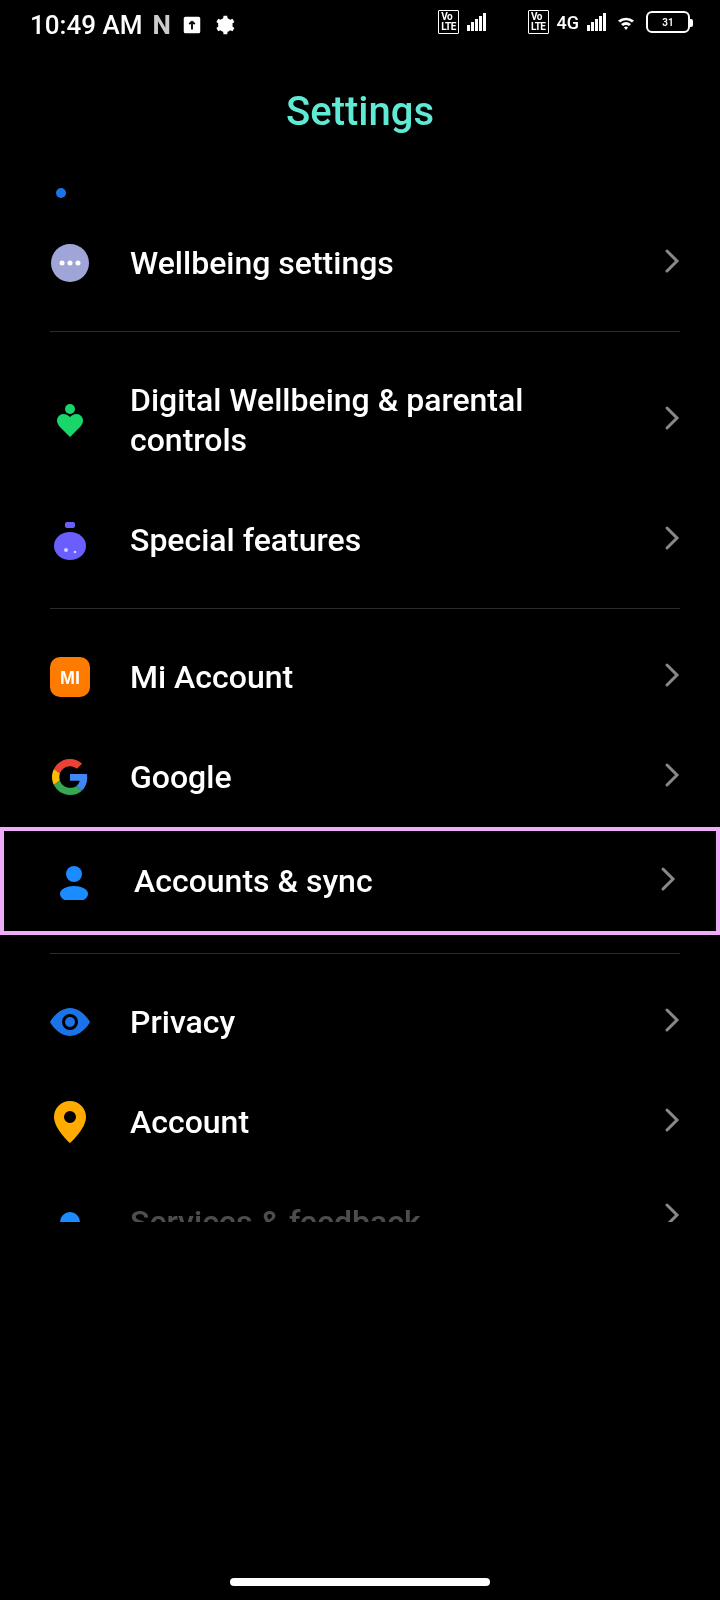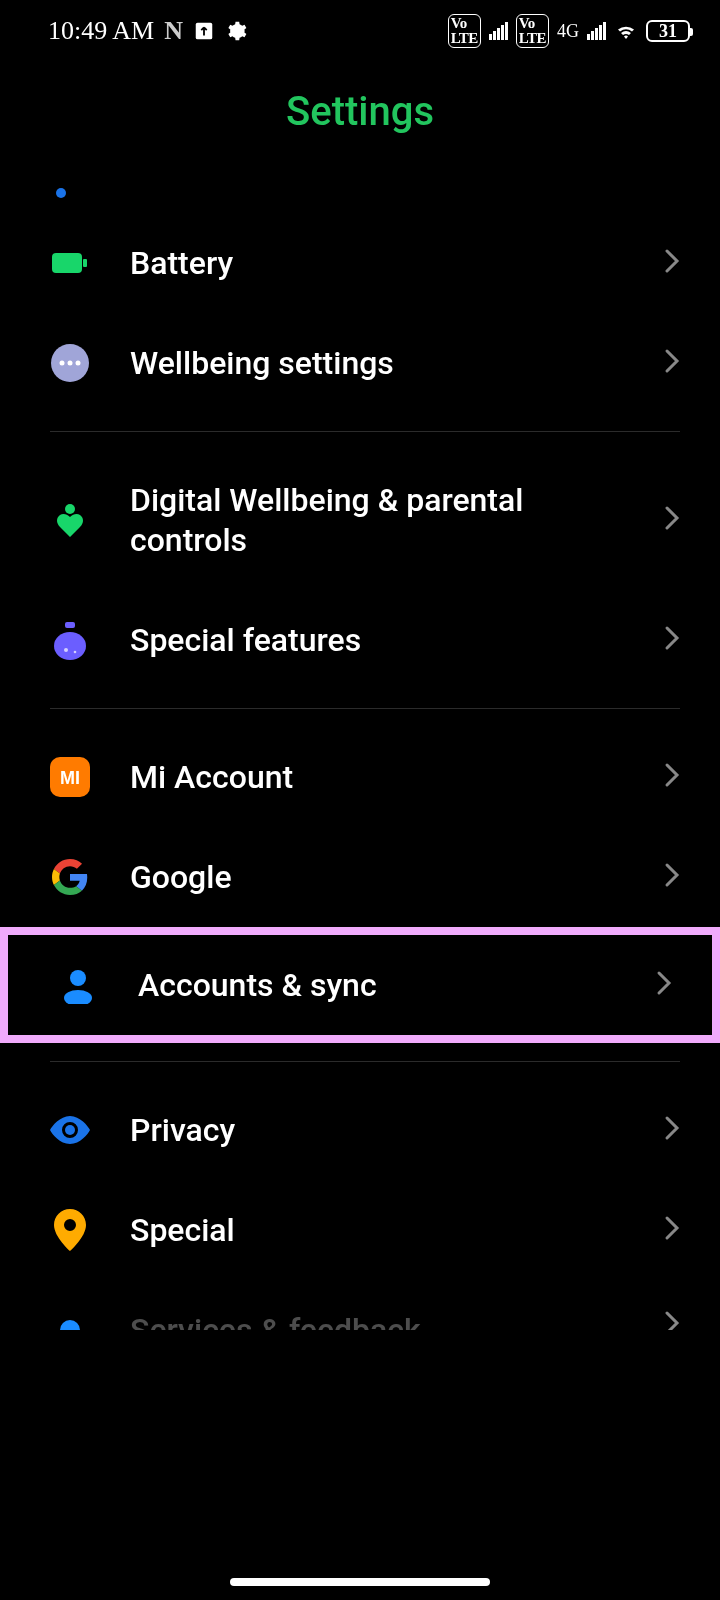--- a/index.html
+++ b/index.html
@@ -8,46 +8,45 @@
       height: 1600px;
       background: #000;
       font-family: -apple-system, BlinkMacSystemFont, 'Segoe UI', Roboto, sans-serif;
       color: #fff;
       overflow: hidden;
       position: relative;
     }
     .status-bar {
       display: flex;
       justify-content: space-between;
-      align-items: center;
-      padding: 10px 30px 8px 48px;
+      align-items: flex-start;
+      padding: 10px 30px 8px 30px;
       font-size: 26px;
       font-weight: 500;
       height: 60px;
-      font-family: Liberation Serif, serif;
     }
     .status-left { display: flex; align-items: center; gap: 10px; }
     .status-right { display: flex; align-items: center; gap: 8px; }
     .status-icon { display: inline-flex; align-items: center; }
     .signal-bars { display: inline-flex; align-items: flex-end; gap: 1px; height: 18px; }
     .signal-bars span { width: 3px; background: #fff; }
     .signal-bars span:nth-child(1){height:6px;}
     .signal-bars span:nth-child(2){height:9px;}
     .signal-bars span:nth-child(3){height:12px;}
     .signal-bars span:nth-child(4){height:15px;}
     .signal-bars span:nth-child(5){height:18px;}
-    .volte-badge { border: 1.5px solid #fff; border-radius: 6px; font-size: 15px; padding: 1px 2px; line-height: 1; font-weight: bold; letter-spacing: -0.5px; }
-    .battery-box { border: 2px solid #fff; border-radius: 6px; width: 44px; height: 22px; display: flex; align-items: center; justify-content: center; font-size: 18px; font-weight: 600; position: relative; }
+    .volte-badge { border: 1.5px solid #fff; border-radius: 1px; font-size: 10px; padding: 1px 2px; line-height: 1; font-weight: bold; letter-spacing: -0.5px; margin-left: 34px; }
+    .battery-box { border: 2px solid #fff; border-radius: 6px; width: 44px; height: 22px; display: flex; align-items: center; justify-content: center; font-size: 10px; font-weight: 600; position: relative; }
     .battery-box::after { content:''; position:absolute; right:-5px; top:6px; width:3px; height:8px; background:#fff; border-radius:0 2px 2px 0; }
     .header {
       text-align: center;
       padding: 28px 0 32px 0;
       font-size: 40px;
       font-weight: 500;
-      color: #22c55e;
+      color: #5eead4;
     }
     .partial-row {
       padding: 6px 50px 14px 50px;
       display: flex;
       align-items: center;
       gap: 40px;
       height: 46px;
       overflow: hidden;
     }
     .settings-list { }
@@ -77,21 +76,21 @@
     .chevron {
       color: #777;
       flex-shrink: 0;
     }
     .divider {
       height: 1px;
       background: #2b2b2b;
       margin: 18px 40px 18px 50px;
     }
     .highlight-box {
-      border: 8px solid #f0abfc;
+      border: 4px solid #f0abfc;
     }
     .home-indicator {
       position: absolute;
       bottom: 14px;
       left: 50%;
       transform: translateX(-50%);
       width: 260px;
       height: 8px;
       background: #fff;
       border-radius: 4px;
@@ -157,34 +156,20 @@
 <div class="partial-row">
   <span class="item-icon" style="align-self:flex-start;">
     <svg width="30" height="12" viewBox="0 0 30 12">
         <circle cx="6" cy="6" r="5" fill="#1a73e8"></circle>
       </svg>
   </span>
 </div>
 
 <div class="settings-list">
 
-  <div class="settings-item">
-    <span class="item-icon">
-      <svg width="40" height="28" viewBox="0 0 40 28">
-          <rect x="2" y="4" width="30" height="20" rx="4" fill="#18d66a"></rect>
-          <rect x="33" y="10" width="4" height="8" rx="1" fill="#18d66a"></rect>
-        </svg>
-    </span>
-    <span class="item-label">Battery</span>
-    <span class="chevron">
-      <svg width="16" height="26" viewBox="0 0 16 26" fill="none">
-          <path d="M3 3l10 10L3 23" stroke="#888" stroke-width="3" stroke-linecap="round"></path>
-        </svg>
-    </span>
-  </div>
 
 
   <div class="settings-item">
     <span class="item-icon">
       <svg width="38" height="38" viewBox="0 0 38 38">
           <circle cx="19" cy="19" r="19" fill="#a0a5d8"></circle>
           <circle cx="11" cy="19" r="2.5" fill="#fff"></circle>
           <circle cx="19" cy="19" r="2.5" fill="#fff"></circle>
           <circle cx="27" cy="19" r="2.5" fill="#fff"></circle>
         </svg>
@@ -296,21 +281,21 @@
         </svg>
     </span>
   </div>
 
   <div class="settings-item">
     <span class="item-icon">
       <svg width="32" height="42" viewBox="0 0 32 42" fill="#ffab00">
           <path d="M16 0C7 0 0 7 0 16c0 12 16 26 16 26s16-14 16-26C32 7 25 0 16 0zm0 22a6 6 0 110-12 6 6 0 010 12z"></path>
         </svg>
     </span>
-    <span class="item-label">Special</span>
+    <span class="item-label">Account</span>
     <span class="chevron">
       <svg width="16" height="26" viewBox="0 0 16 26" fill="none">
           <path d="M3 3l10 10L3 23" stroke="#888" stroke-width="3" stroke-linecap="round"></path>
         </svg>
     </span>
   </div>
 
   <div class="settings-item cut-item">
     <span class="item-icon">
       <svg width="36" height="20" viewBox="0 0 36 36">

